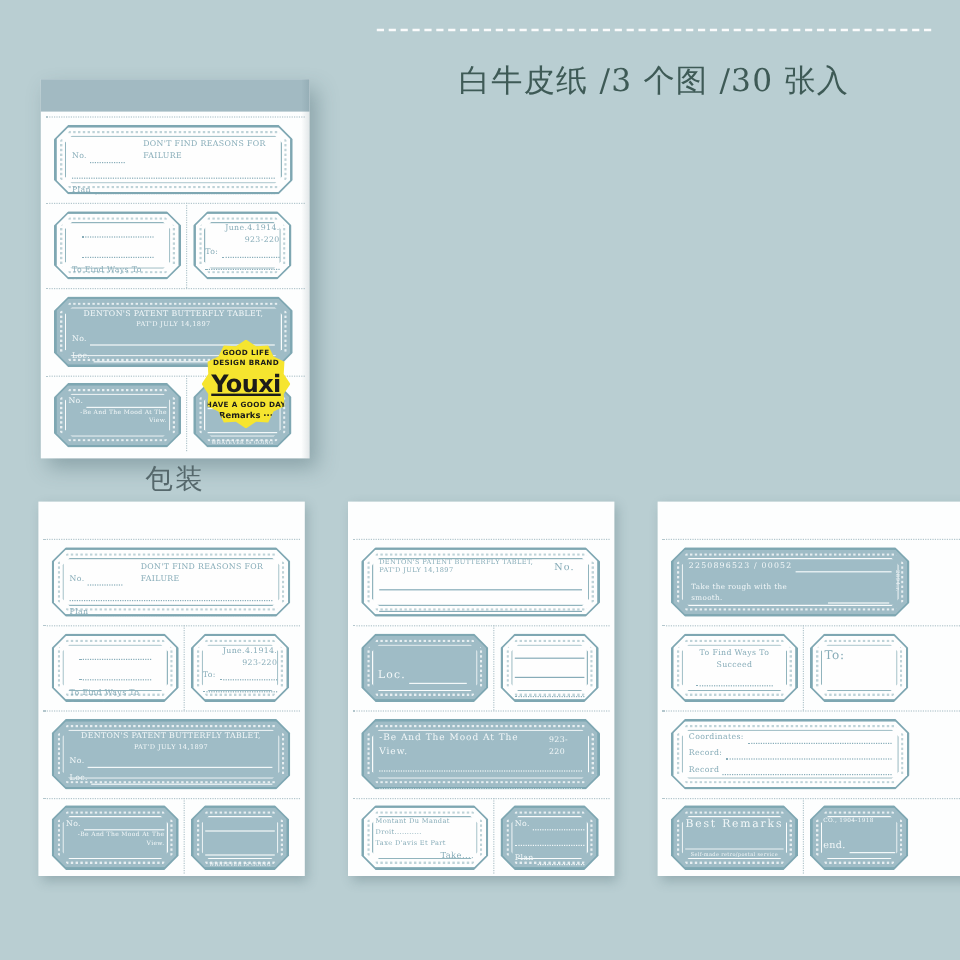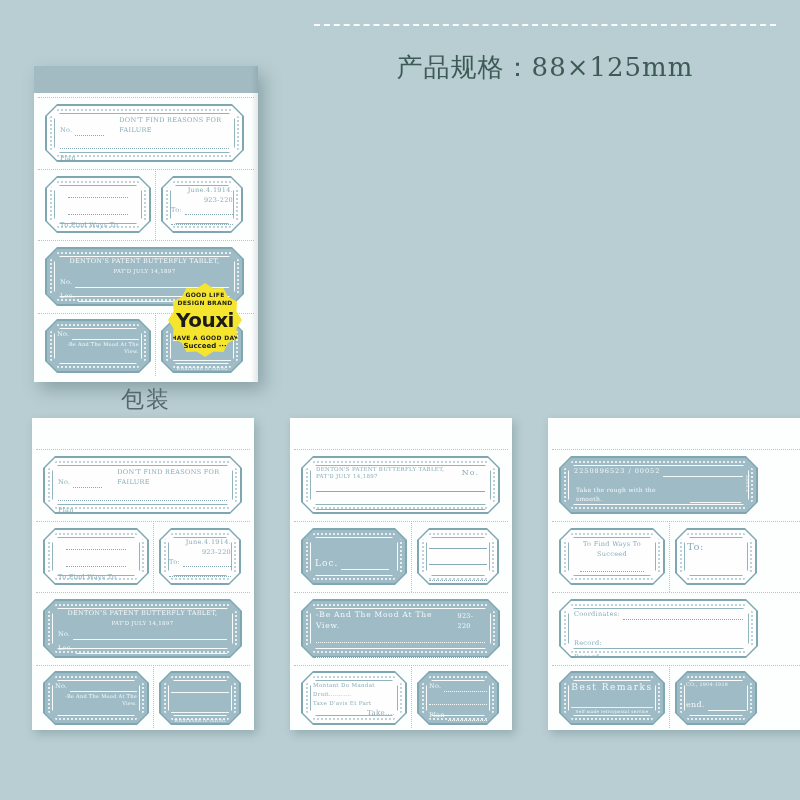--- a/index.html
+++ b/index.html
@@ -48,29 +48,29 @@
   
   .caption { position:absolute; left:34px; top:384px; width:224px; text-align:center;
              font-family:"DejaVu Sans",sans-serif; font-size:23px; color:#56686c; letter-spacing:2px; }
 
   
   .badge { position:absolute; left:134px; top:217px; width:74px; height:74px; background:#f6e52f; z-index:5;
            display:flex; flex-direction:column; align-items:center; justify-content:center; gap:1px;
            color:#1c1c1a; text-align:center; font-family:"DejaVu Sans",sans-serif;
            clip-path:polygon(100% 50%,92.5% 61.4%,93.3% 75%,81.1% 81.1%,75% 93.3%,61.4% 92.5%,50% 100%,38.6% 92.5%,25% 93.3%,18.9% 81.1%,6.7% 75%,7.5% 61.4%,0% 50%,7.5% 38.6%,6.7% 25%,18.9% 18.9%,25% 6.7%,38.6% 7.5%,50% 0%,61.4% 7.5%,75% 6.7%,81.1% 18.9%,93.3% 25%,92.5% 38.6%); }
   .b1 { font-size:6px; font-weight:800; letter-spacing:.3px; }
-  .blogo { font-size:20px; font-weight:800; letter-spacing:-.5px; margin:1px 0; }
+  .blogo { font-size:20px; font-weight:800; letter-spacing:-.5px; margin:1px 0;text-decoration:underline; }
   .b2 { font-size:7px; font-weight:800; }
 </style>
 </head>
 <body>
 
 <div class="panel">
   <div class="pdiv"></div>
-  <div class="pline">产品规格：88×125mm</div>
+  <div class="pline">白牛皮纸 /3 个图 /30 张入</div>
 </div>
 
 <div class="sheet mockup" style="left:34px;top:66px;width:224px;height:316px">
   <div class="band"></div>
   <div class="perf p1"></div>
   <div class="perf p2"></div>
   <div class="perf p3"></div>
   <div class="perf p4"></div>
   <div class="vsep v2"></div>
   <div class="vsep v4"></div>
@@ -159,21 +159,21 @@
       <div class="sl" style="margin-top:13px"></div>
       <div style="font-size:4px;text-align:center;margin-top:5px">WHATEVER IS GOING WELL.</div>
     </div>
   </div>
 
   <div class="badge">
     <div class="b1">GOOD LIFE</div>
     <div class="b1">DESIGN BRAND</div>
     <div class="blogo">Youxi</div>
     <div class="b1">HAVE A GOOD DAY</div>
-    <div class="b2">Succeed ···</div>
+    <div class="b2">Remarks ···</div>
   </div>
 </div>
 
 <div class="caption">包装</div>
 
 <div class="sheet" style="left:32px;top:418px;width:222px;height:312px">
   <div class="perf p1"></div>
   <div class="perf p2"></div>
   <div class="perf p3"></div>
   <div class="perf p4"></div>
@@ -404,21 +404,21 @@
 
   <div class="lbl o12 full r3">
     <div class="in o10"></div>
       <div class="st o8"></div>
       <div class="rim o6"></div>
     <div class="ct" style="inset:11px 15px">
       <div class="fr">
           <span>Coordinates:</span>
           <span class="dl grow"></span>
         </div>
-      <div class="fr" style="margin-top:19px">
+      <div class="fr" style="margin-top:3px">
           <span>Record:</span>
           <span class="dl grow"></span>
         </div>
       <div class="fr" style="margin-top:4px">
           <span>Record</span>
           <span class="dl grow"></span>
         </div>
     </div>
   </div>
 

